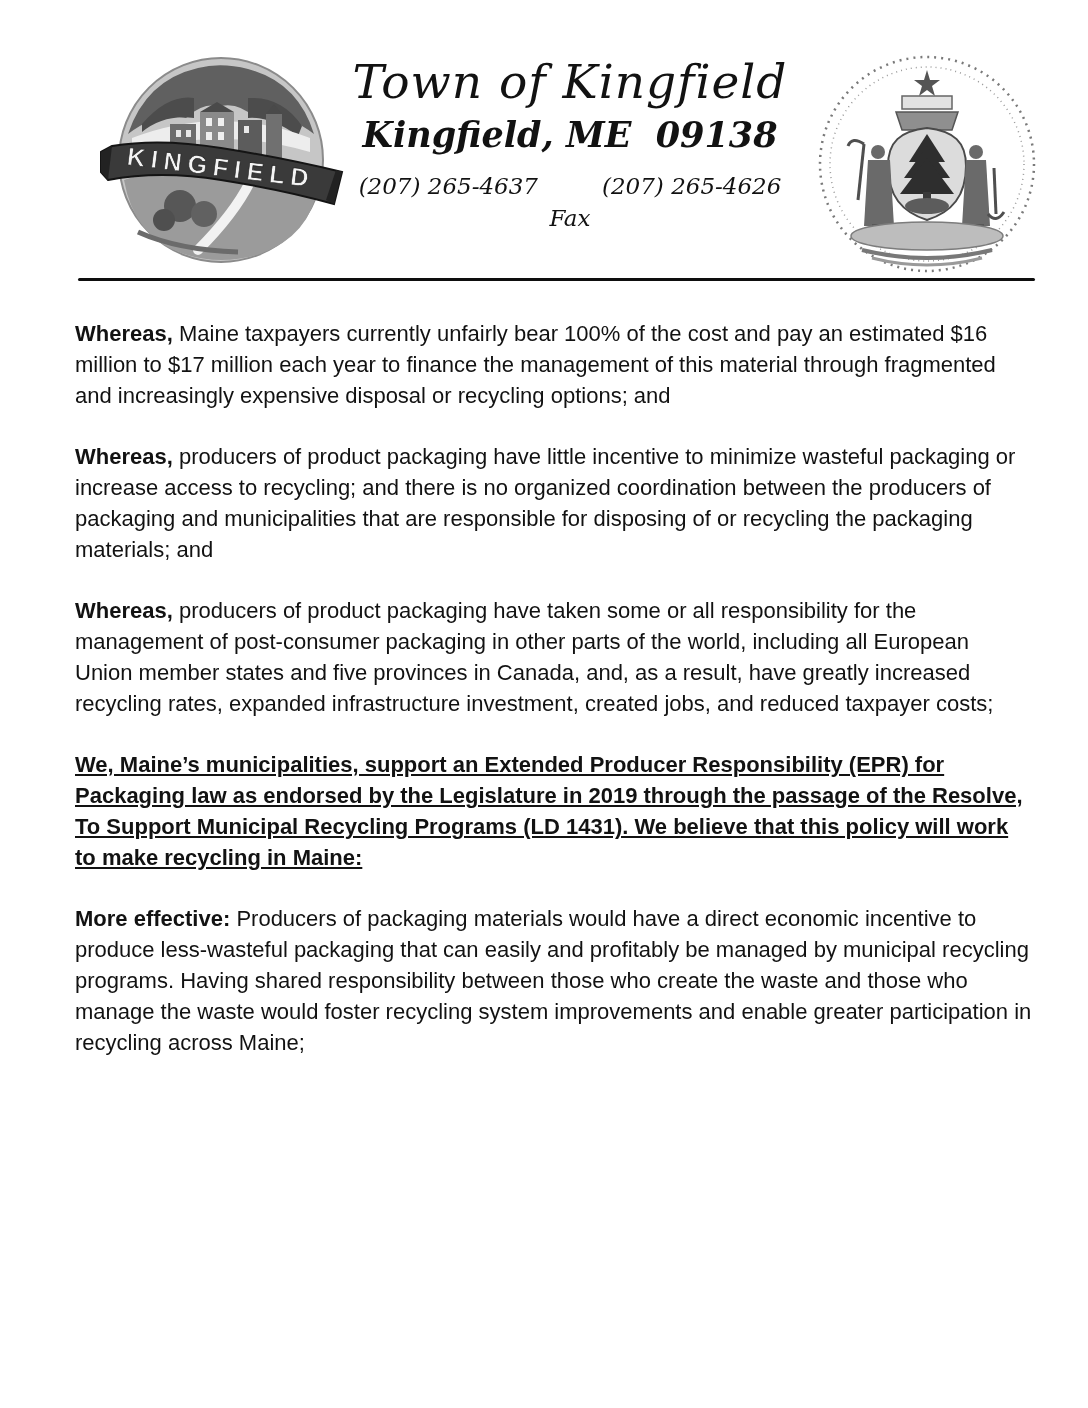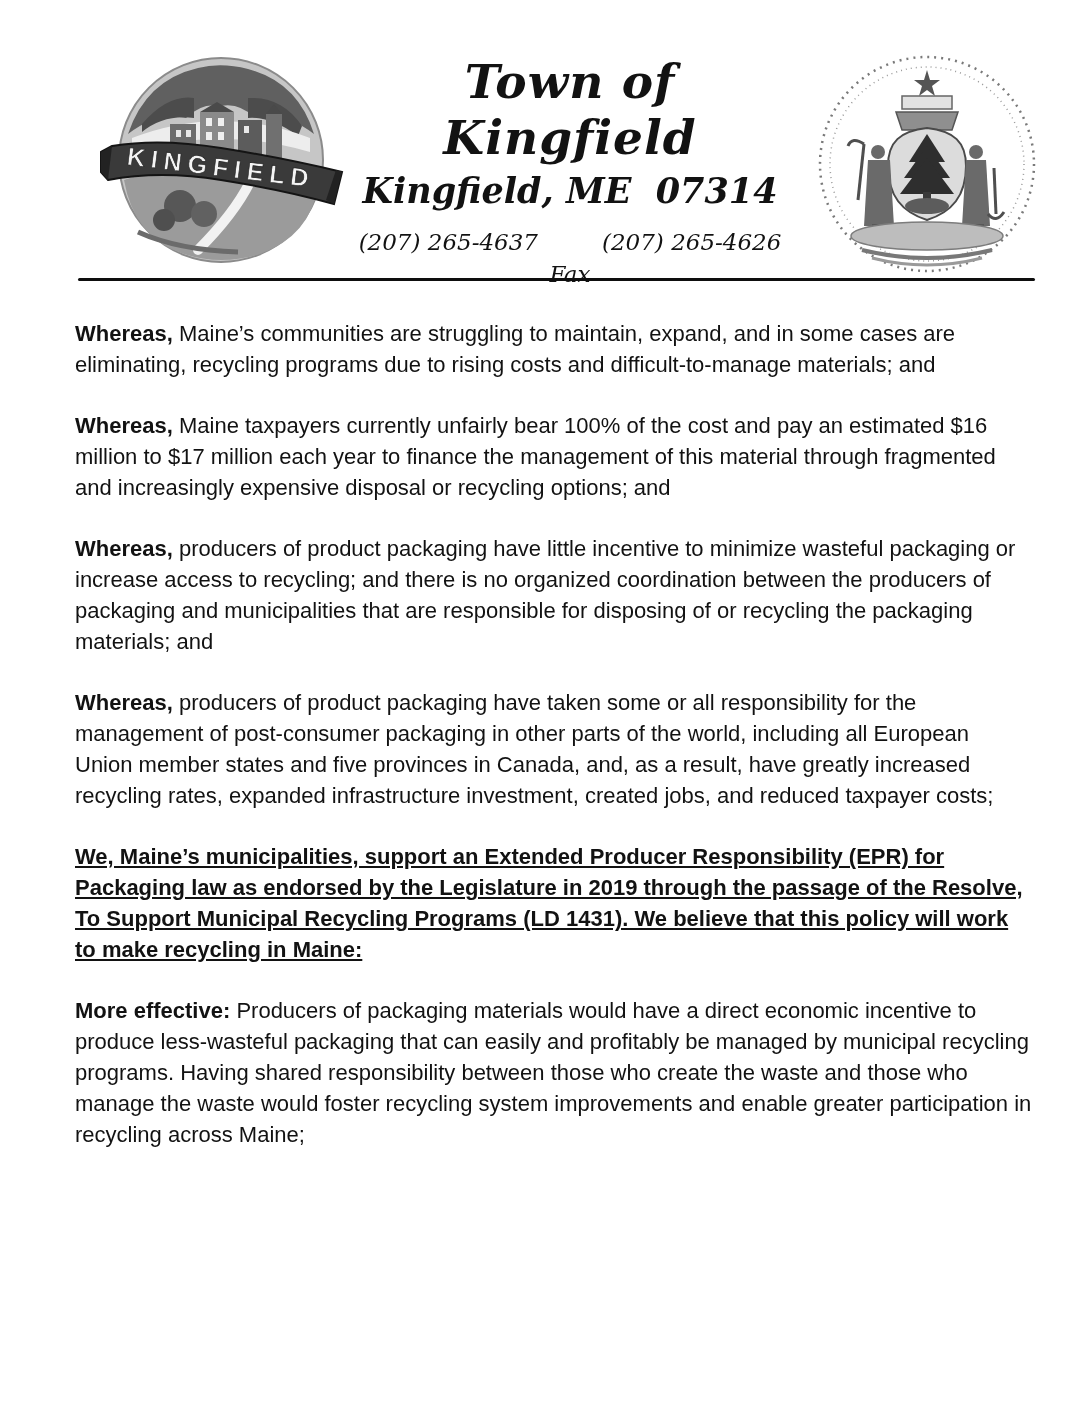--- a/index.html
+++ b/index.html
@@ -13,21 +13,21 @@
   }
   
   .logo-wrap { position:absolute; left:98px; top:54px; width:248px; height:218px; }
   .seal-wrap { position:absolute; left:814px; top:48px; width:226px; height:232px; }
   .header-text {
     position:absolute; left:335px; top:54px; width:470px;
     text-align:center;
     font-family:"DejaVu Serif", serif;
     font-style:italic;
   }
-  .town-title  { font-size:47px; font-weight:700; line-height:56px; letter-spacing:1px; }
+  .town-title  { font-size:47px; font-weight:400; line-height:56px; letter-spacing:1px; }
   .addr-line1  { font-size:33px; font-weight:700; line-height:46px; margin-top:4px; }
   .addr-line2  { font-size:35px; font-weight:700; line-height:50px; white-space:pre-wrap; }
   .phone-line  { font-size:23px; font-weight:400; line-height:32px; margin-top:10px; }
   .phone-line .fax { margin-left:64px; }
   .divider {
     position:absolute; left:78px; top:278px; width:957px; height:3px;
     background:#0e0e0e; border-radius:2px;
   }
   
   .body-text {
@@ -84,21 +84,21 @@
 
       <path d="M3,98 L14,92 Q62,84 123,94 Q186,104 244,118 L236,150 Q186,136 123,126 Q62,116 10,126 L3,118 Z" fill="#3a3a3a" stroke="#141414" stroke-width="2"></path>
       <path d="M3,98 L14,92 L10,126 L3,118 Z" fill="#222222"></path>
       <path d="M244,118 L236,150 L228,146 L238,116 Z" fill="#222222"></path>
       <text class="banner-text" x="123" y="122" text-anchor="middle" transform="rotate(7 123 112)">KINGFIELD</text>
     </svg>
   </div>
 
   <div class="header-text">
     <div class="town-title">Town of Kingfield</div>
-    <div class="addr-line2">Kingfield, ME  07314</div>
+    <div class="addr-line2">Kingfield, ME  09138</div>
     <div class="phone-line">
       <span>(207) 265-4637</span><span class="fax">(207) 265-4626 Fax</span>
     </div>
   </div>
 
   <div class="seal-wrap">
     <svg viewBox="0 0 226 232" width="226" height="232">
       <circle cx="113" cy="116" r="107" fill="#ffffff" stroke="#7a7a7a" stroke-width="2.5" stroke-dasharray="2 5"></circle>
       <circle cx="113" cy="116" r="97" fill="none" stroke="#9a9a9a" stroke-width="1.5" stroke-dasharray="1 4"></circle>
 
@@ -135,21 +135,20 @@
 
       <ellipse cx="113" cy="188" rx="76" ry="14" fill="#bdbdbd" stroke="#7c7c7c" stroke-width="1.5"></ellipse>
       <path d="M48,202 Q113,218 178,202" stroke="#787878" stroke-width="4" fill="none"></path>
       <path d="M58,210 Q113,224 168,210" stroke="#9a9a9a" stroke-width="3" fill="none"></path>
     </svg>
   </div>
 
   <div class="divider"></div>
 
   <div class="body-text">
-    <p><b>Whereas,</b><span> Maine’s communities are struggling to maintain, expand, and in some cases are eliminating, recycling programs due to rising costs and difficult-to-manage materials; and</span></p>
     <p><b>Whereas,</b><span> Maine taxpayers currently unfairly bear 100% of the cost and pay an estimated $16 million to $17 million each year to finance the management of this material through fragmented and increasingly expensive disposal or recycling options; and</span></p>
     <p><b>Whereas,</b><span> producers of product packaging have little incentive to minimize wasteful packaging or increase access to recycling; and there is no organized coordination between the producers of packaging and municipalities that are responsible for disposing of or recycling the packaging materials; and</span></p>
     <p><b>Whereas,</b><span> producers of product packaging have taken some or all responsibility for the management of post-consumer packaging in other parts of the world, including all European Union member states and five provinces in Canada, and, as a result, have greatly increased recycling rates, expanded infrastructure investment, created jobs, and reduced taxpayer costs;</span></p>
     <p class="all-bold"><b></b><span>We, Maine’s municipalities, support an Extended Producer Responsibility (EPR) for Packaging law as endorsed by the Legislature in 2019 through the passage of the Resolve, To Support Municipal Recycling Programs (LD 1431). We believe that this policy will work to make recycling in Maine:</span></p>
     <p><b>More effective:</b><span> Producers of packaging materials would have a direct economic incentive to produce less-wasteful packaging that can easily and profitably be managed by municipal recycling programs. Having shared responsibility between those who create the waste and those who manage the waste would foster recycling system improvements and enable greater participation in recycling across Maine;</span></p>
   </div>
 
 </div>
 
 </body></html>

